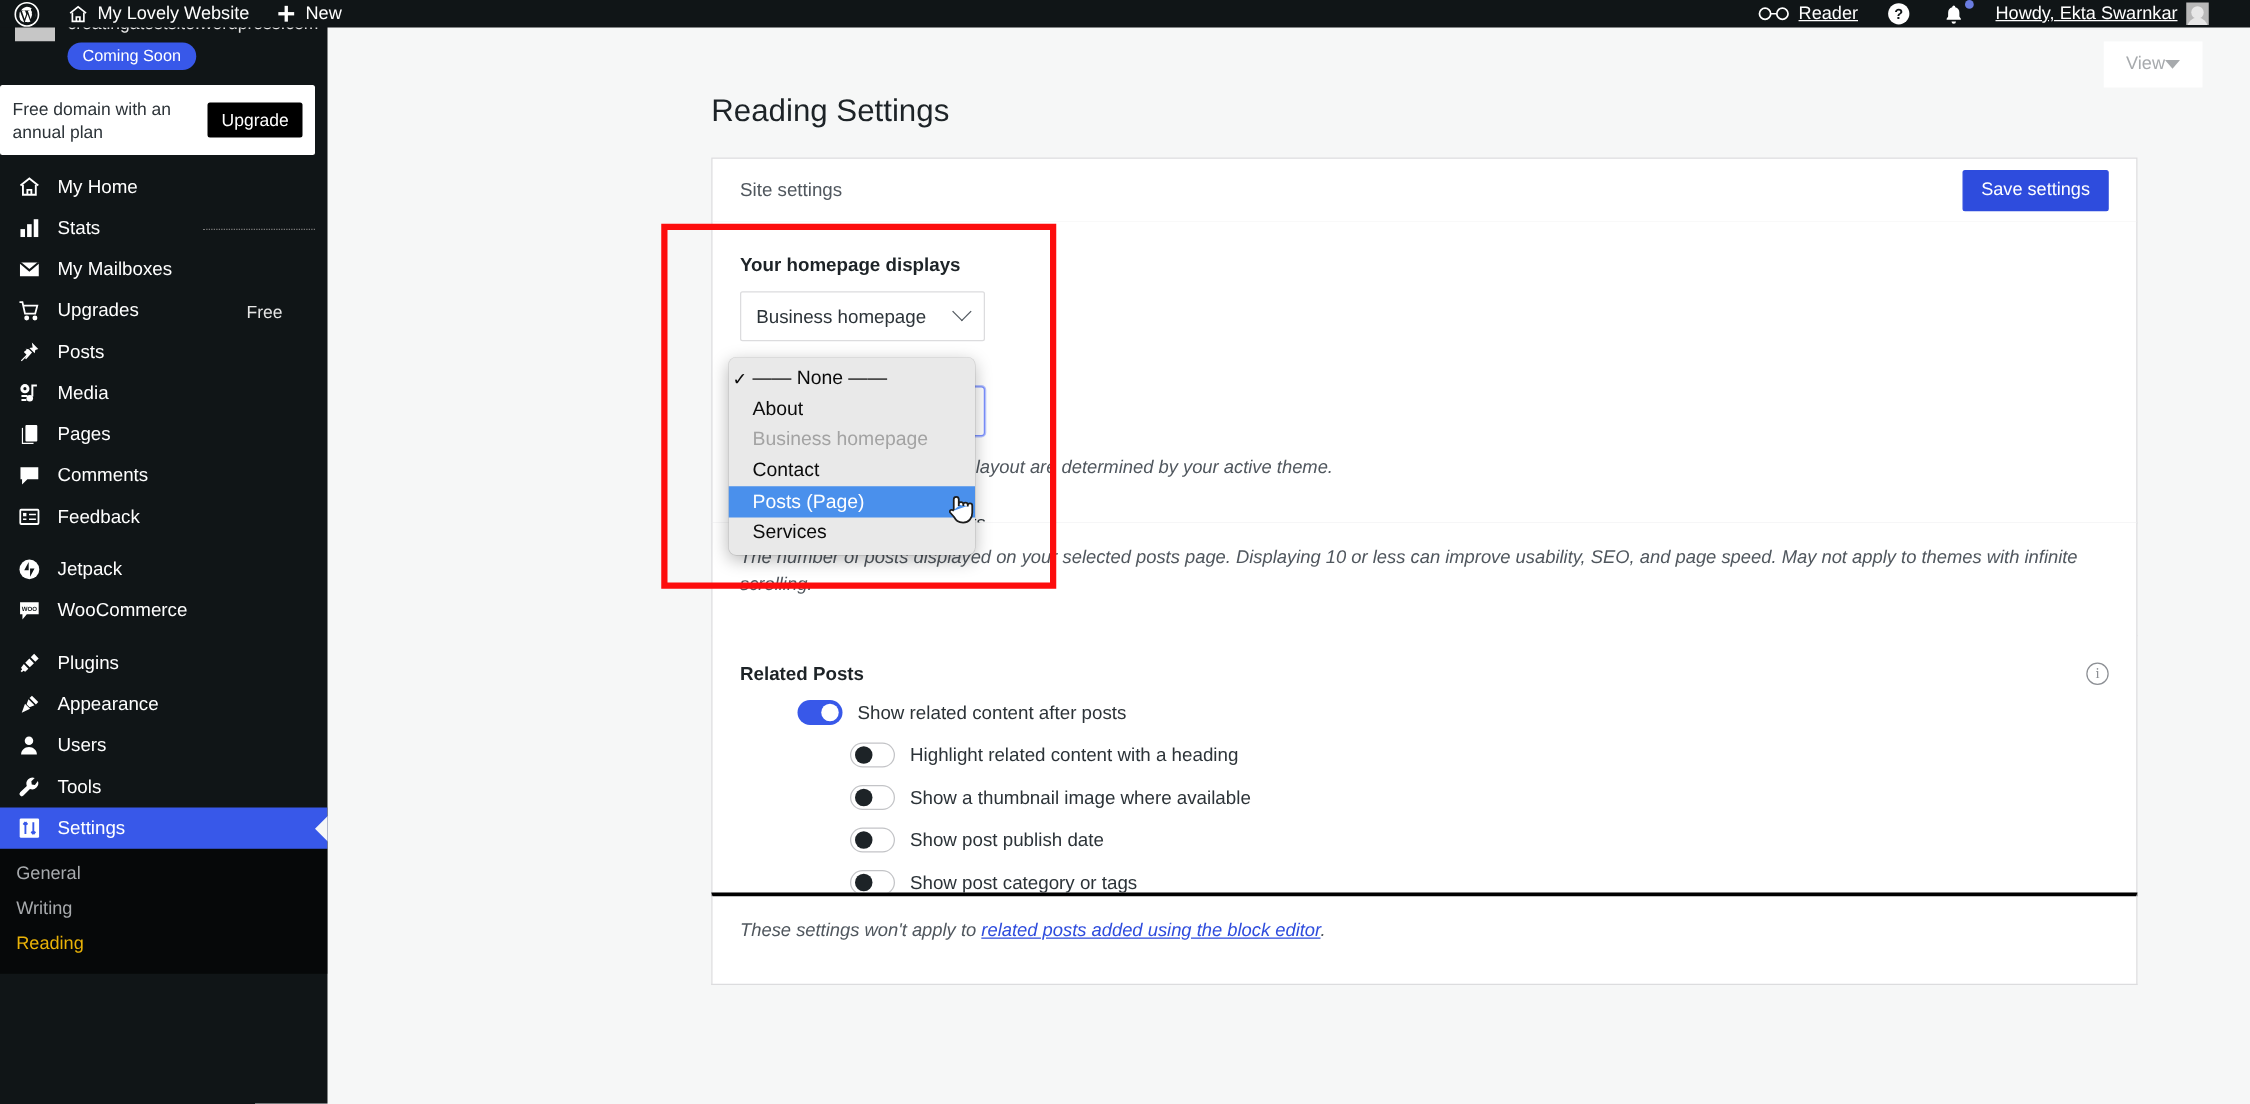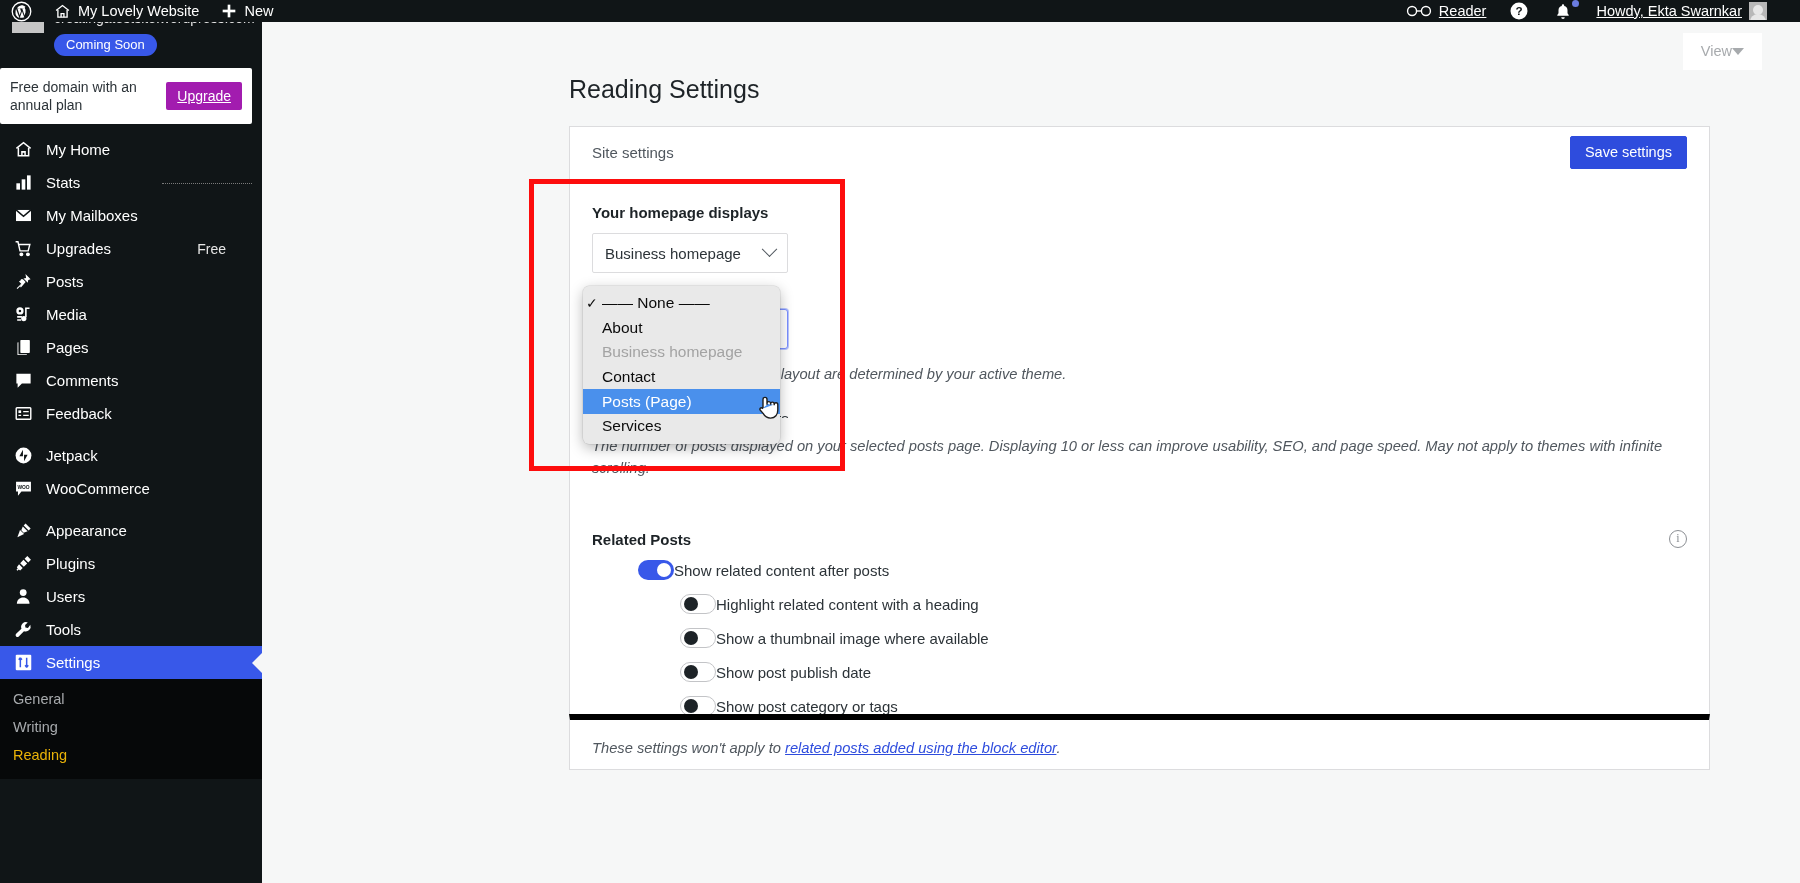--- a/index.html
+++ b/index.html
@@ -54,23 +54,23 @@
     border-radius: 11px; padding: 3px 12px 4px 12px;
     font-size: 13px; font-weight: 500;
   }
   .upsell {
     margin: 12px 10px 0 0; background: #fff; color: #101517;
     display: flex; align-items: center; gap: 8px;
     padding: 10px 10px; border-radius: 2px;
   }
   .upsell-text { font-size: 14px; line-height: 18px; color: #2c3338; }
   .upsell-btn {
-    margin-left: auto; background: #a21caf; color: #fff;
+    margin-left: auto; background: #000000; color: #fff;
     border: none; border-radius: 2px; padding: 6px 11px;
-    font-size: 14px; font-family: inherit; cursor: pointer; white-space: nowrap; text-decoration: underline;
+    font-size: 14px; font-family: inherit; cursor: pointer; white-space: nowrap;
   }
 
   .nav { margin-top: 9px; }
   .nav-item {
     position: relative;
     display: flex; align-items: center; gap: 12px;
     height: 33px; padding: 0 12px; color: #fff; cursor: pointer;
     font-size: 15px;
   }
   .nav-item .ico { width: 22px; height: 22px; display: flex; align-items: center; justify-content: center; flex: 0 0 22px; }
@@ -158,30 +158,30 @@
 
   #card-related { top: 475px; height: 207px; padding: 22px 22px 0 22px; border-top: none;}
   .related-head { display: flex; align-items: flex-end; }
   .related-title { font-size: 15px; font-weight: bold; color: #1d2327; }
   .info-icon {
     margin-left: auto; width: 18px; height: 18px; border-radius: 50%;
     border: 1.4px solid #8c8f94; color: #8c8f94;
     font-size: 12px; line-height: 15px; text-align: center; font-family: "Liberation Serif", serif;
     cursor: pointer;
   }
-  .toggle-row { display: flex; align-items: center; gap: 0; margin-top: 12px; font-size: 15px; color: #2c3338; padding-left: 46px;}
+  .toggle-row { display: flex; align-items: center; gap: 12px; margin-top: 12px; font-size: 15px; color: #2c3338; padding-left: 46px;}
   .toggle-row.sub { margin-left: 42px; margin-top: 14px; }
   .switch { width: 36px; height: 20px; border-radius: 10px; position: relative; flex: 0 0 36px; cursor: pointer; }
   .switch.on { background: #3858e9; }
   .switch.off { background: #fff; border: 1px solid #c3c4c7; }
   .switch .knob { position: absolute; top: 3px; width: 14px; height: 14px; border-radius: 50%; }
   .switch.on .knob { right: 3px; background: #fff; }
   .switch.off .knob { left: 3px; background: #1d2327; top: 2px; }
 
-  #card-related-foot { top: 681px; height: 56px; padding: 17px 22px 0 22px; border-top: 6px solid #000000; }
+  #card-related-foot { top: 681px; height: 74px; padding: 17px 22px 0 22px; border-top: 3px solid #000000; }
   .link-italic { color: #2e4cdd; text-decoration: underline; font-style: italic; cursor: pointer; }
 
   
   #dropdown {
     position: absolute; left: 583px; top: 286px; width: 197px;
     background: #e9e9e9; border-radius: 6px;
     box-shadow: 0 4px 14px rgba(0,0,0,0.28), 0 0 0 0.5px rgba(0,0,0,0.12);
     padding: 5px 0 5px 0; z-index: 80;
     font-size: 15.5px; color: #0b0b0b;
   }
@@ -405,36 +405,36 @@
             </svg>
           </span>
         <span>WooCommerce</span>
       </div>
 
       <div class="nav-gap"></div>
 
       <div class="nav-item">
         <span class="ico">
             <svg width="19" height="19" viewBox="0 0 24 24" fill="#fff">
+              <path d="M16.8 2.6 21.4 7.2 18 10.6 13.4 6ZM12 7.4l4.6 4.6-4.2 4.2L7.8 11.6Z"></path>
+              <path d="m6.4 13 4.6 4.6-3.2 3.2-1.8-1.1-1.6 1.6-1.3-1.3 1.6-1.6-1.1-1.8Z"></path>
+            </svg>
+          </span>
+        <span>Plugins</span>
+      </div>
+
+      <div class="nav-item">
+        <span class="ico">
+            <svg width="19" height="19" viewBox="0 0 24 24" fill="#fff">
               <path d="M14.6 3.2 21 9.6l-2.4 2.4-6.4-6.4Z"></path>
               <path d="m11.1 6.8 6.1 6.1-5 1.9-3-3Z"></path>
               <path d="m7.6 11.3 5.1 5.1-8.4 4.1Z"></path>
             </svg>
           </span>
         <span>Appearance</span>
-      </div>
-
-      <div class="nav-item">
-        <span class="ico">
-            <svg width="19" height="19" viewBox="0 0 24 24" fill="#fff">
-              <path d="M16.8 2.6 21.4 7.2 18 10.6 13.4 6ZM12 7.4l4.6 4.6-4.2 4.2L7.8 11.6Z"></path>
-              <path d="m6.4 13 4.6 4.6-3.2 3.2-1.8-1.1-1.6 1.6-1.3-1.3 1.6-1.6-1.1-1.8Z"></path>
-            </svg>
-          </span>
-        <span>Plugins</span>
       </div>
 
       <div class="nav-item">
         <span class="ico">
             <svg width="19" height="19" viewBox="0 0 24 24" fill="#fff">
               <circle cx="11.6" cy="7" r="4.3"></circle>
               <path d="M3.6 21c0-4.3 3.6-7.6 8-7.6s8 3.3 8 7.6Z"></path>
             </svg>
           </span>
         <span>Users</span>

